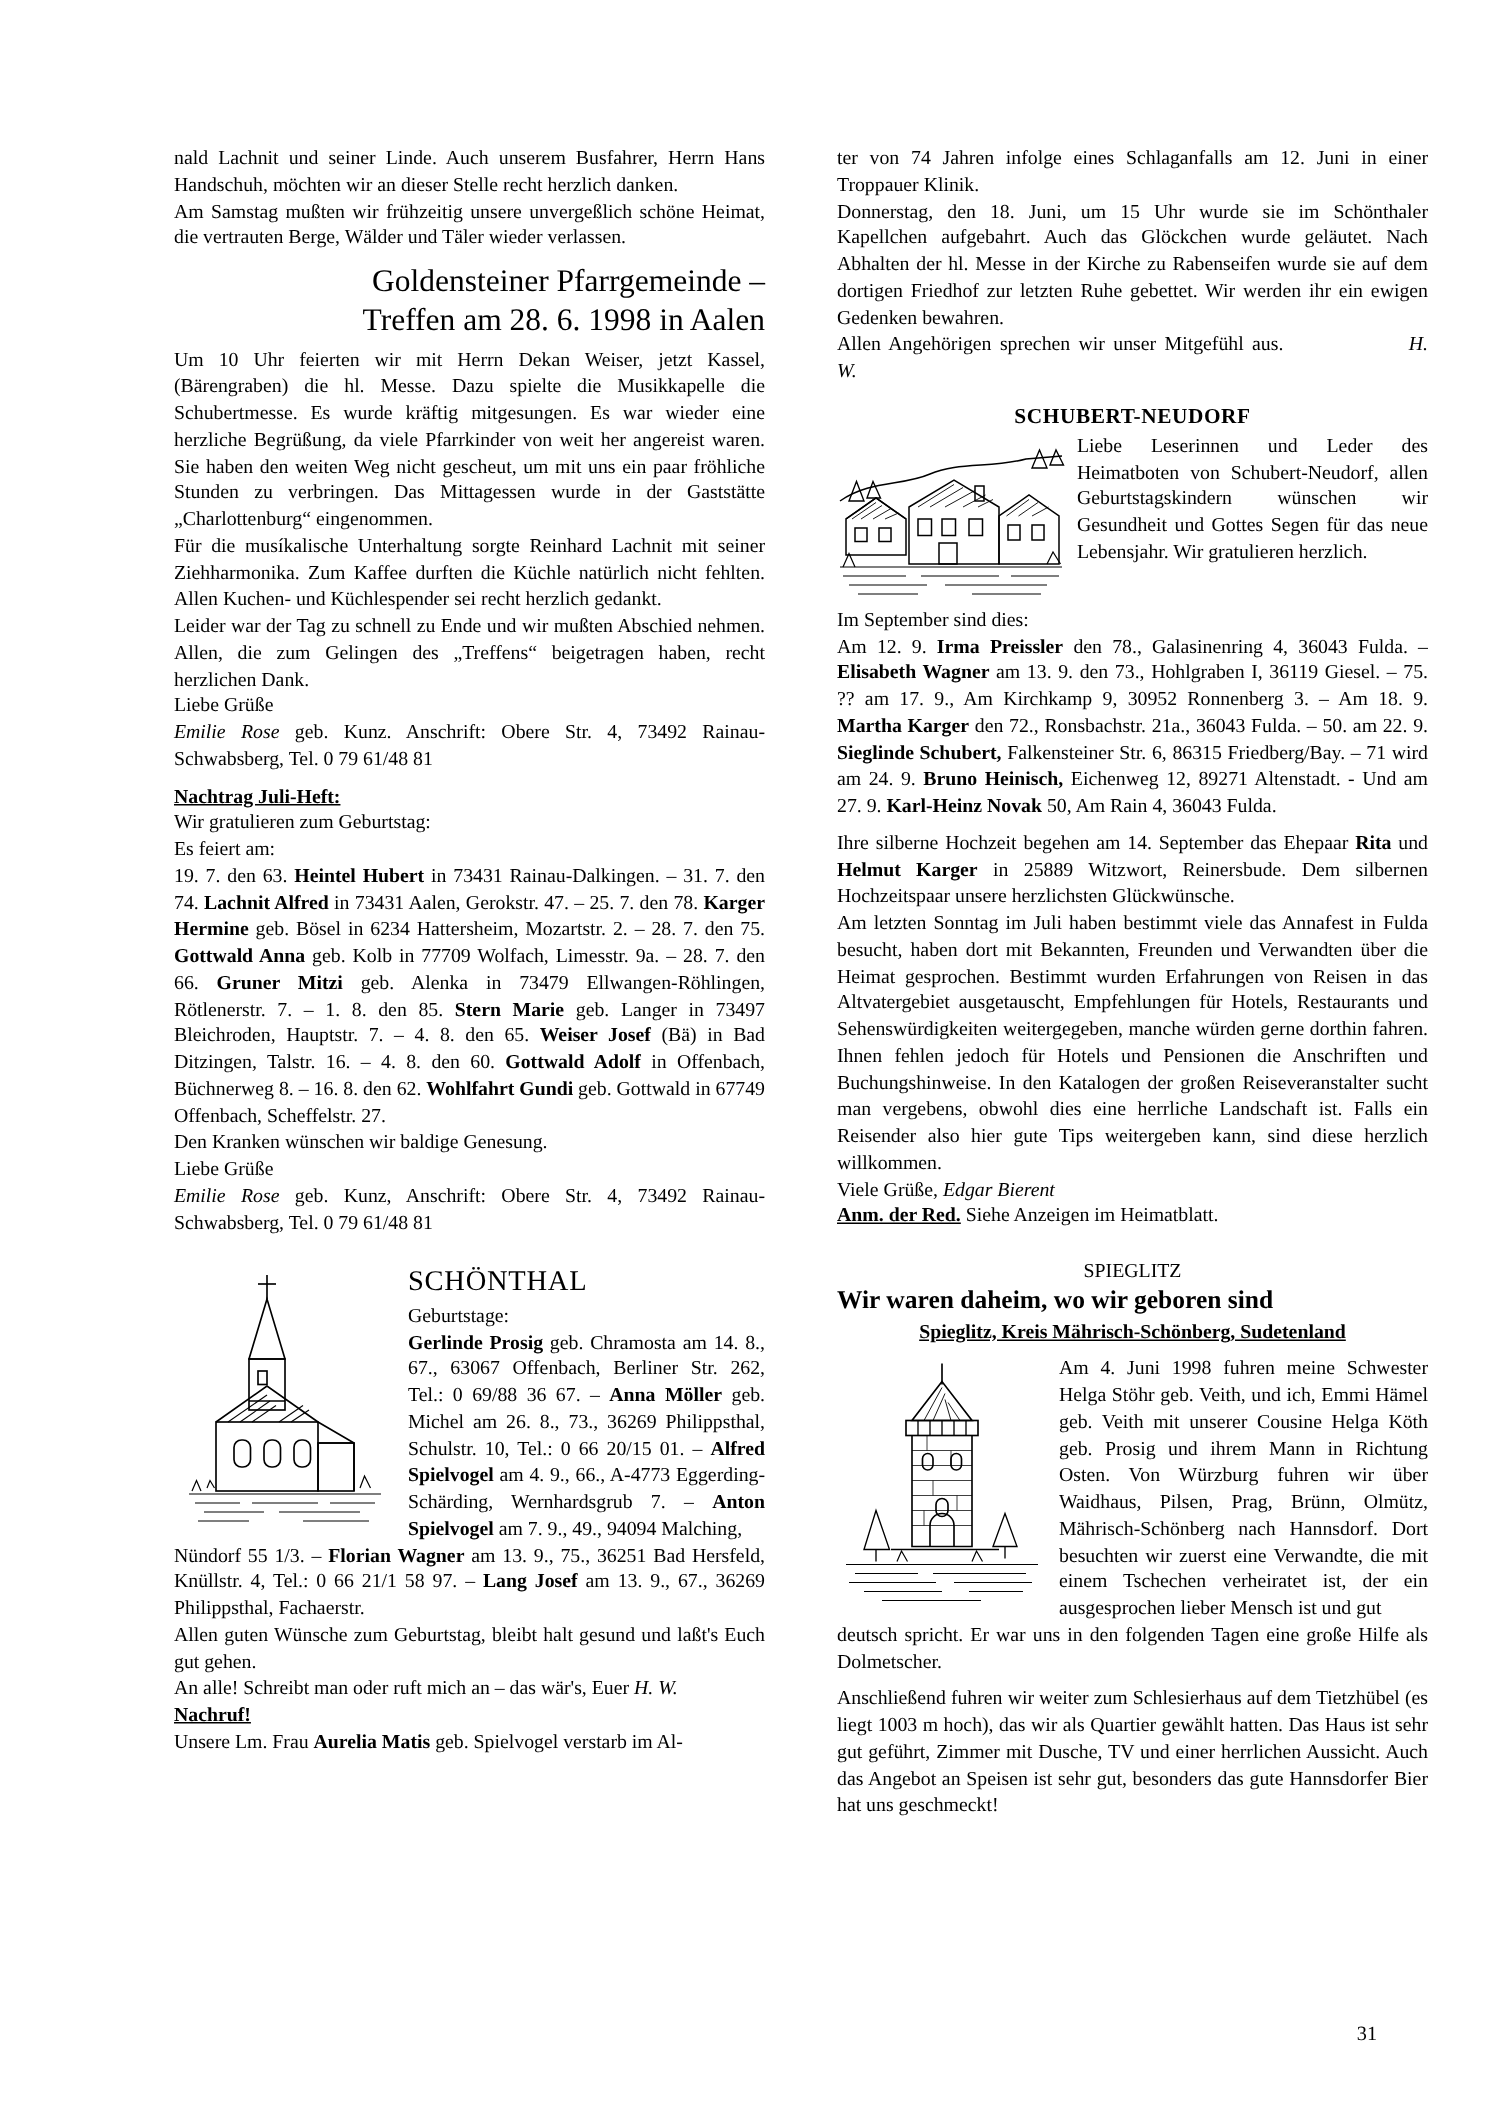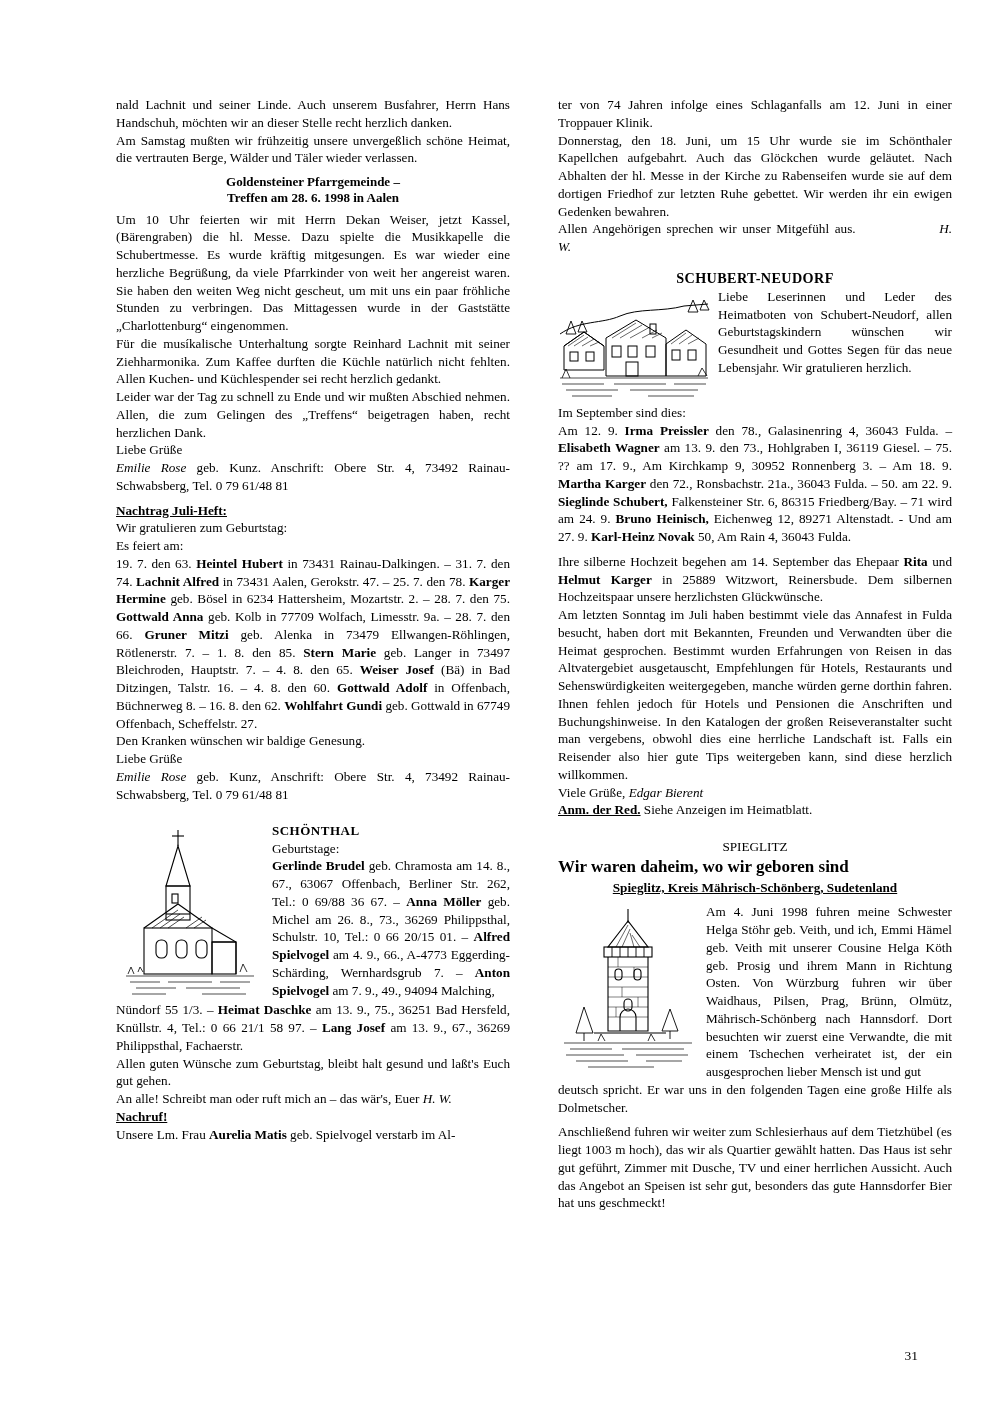--- a/index.html
+++ b/index.html
@@ -40,23 +40,23 @@
   }
   .col p {
     margin: 0;
   }
   .center {
     text-align: center;
   }
   .bold { font-weight: bold; text-decoration: underline; }
   .italic { font-style: italic; }
   .head-main {
-    text-align: center;
-    font-weight: bold;
-    font-size: 13px;
+    text-align: right;
+    font-weight: normal;
+    font-size: 21px;
     line-height: 1.25;
     margin: 7px 0 4px 0;
   }
   .head-sub {
     text-align: center;
     font-weight: bold;
     font-size: 14.2px;
     letter-spacing: 0.4px;
     margin: 10px 0 2px 0;
   }
@@ -84,22 +84,22 @@
   }
   .right-align { text-align: left; }
   .pagenum {
     position: absolute;
     right: 82px;
     bottom: 48px;
     font-size: 13.5px;
     text-align: center;
   }
   .sec-head-schoenthal {
-    font-weight: bold;
-    font-size: 13px;
+    font-weight: normal;
+    font-size: 19px;
     letter-spacing: 0.5px;
     margin-left: 150px;
   }
   svg { display: block; }
 </style>
 </head>
 <body>
 
 <div class="page">
   <div class="columns">
@@ -179,23 +179,23 @@
               <g stroke-width="0.8">
                 <path d="M12 150 l3 -7 l3 7"></path>
                 <path d="M124 148 l3 -8 l4 8"></path>
                 <path d="M22 148 l2 -5 l3 5"></path>
               </g>
             </g>
           </svg>
         </div>
         <p class="sec-head-schoenthal">SCHÖNTHAL</p>
         <p>Geburtstage:</p>
-        <p><b>Gerlinde Brudel</b> geb. Chramosta am 14. 8., 67., 63067 Offenbach, Berliner Str. 262, Tel.: 0 69/88 36 67. – <b>Anna Möller</b> geb. Michel am 26. 8., 73., 36269 Philippsthal, Schulstr. 10, Tel.: 0 66 20/15 01. – <b>Alfred Spielvogel</b> am 4. 9., 66., A-4773 Eggerding-Schärding, Wernhardsgrub 7. – <b>Anton Spielvogel</b> am 7. 9., 49., 94094 Malching,</p>
+        <p><b>Gerlinde Prosig</b> geb. Chramosta am 14. 8., 67., 63067 Offenbach, Berliner Str. 262, Tel.: 0 69/88 36 67. – <b>Anna Möller</b> geb. Michel am 26. 8., 73., 36269 Philippsthal, Schulstr. 10, Tel.: 0 66 20/15 01. – <b>Alfred Spielvogel</b> am 4. 9., 66., A-4773 Eggerding-Schärding, Wernhardsgrub 7. – <b>Anton Spielvogel</b> am 7. 9., 49., 94094 Malching,</p>
       </div>
-      <p>Nündorf 55 1/3. – <b>Heimat Daschke</b> am 13. 9., 75., 36251 Bad Hersfeld, Knüllstr. 4, Tel.: 0 66 21/1 58 97. – <b>Lang Josef</b> am 13. 9., 67., 36269 Philippsthal, Fachaerstr.</p>
+      <p>Nündorf 55 1/3. – <b>Florian Wagner</b> am 13. 9., 75., 36251 Bad Hersfeld, Knüllstr. 4, Tel.: 0 66 21/1 58 97. – <b>Lang Josef</b> am 13. 9., 67., 36269 Philippsthal, Fachaerstr.</p>
       <p>Allen guten Wünsche zum Geburtstag, bleibt halt gesund und laßt's Euch gut gehen.</p>
       <p><span>An alle! Schreibt man oder ruft mich an – das wär's,  Euer </span><span class="italic">H. W.</span></p>
       <p class="bold">Nachruf!</p>
       <p>Unsere Lm. Frau <b>Aurelia Matis</b> geb. Spielvogel verstarb im Al-</p>
     </div>
 
     <div class="col">
 
       <p>ter von 74 Jahren infolge eines Schlaganfalls am 12. Juni in einer Troppauer Klinik.</p>
       <p>Donnerstag, den 18. Juni, um 15 Uhr wurde sie im Schönthaler Kapellchen aufgebahrt. Auch das Glöckchen wurde geläutet. Nach Abhalten der hl. Messe in der Kirche zu Rabenseifen wurde sie auf dem dortigen Friedhof zur letzten Ruhe gebettet. Wir werden ihr ein ewigen Gedenken bewahren.</p>

